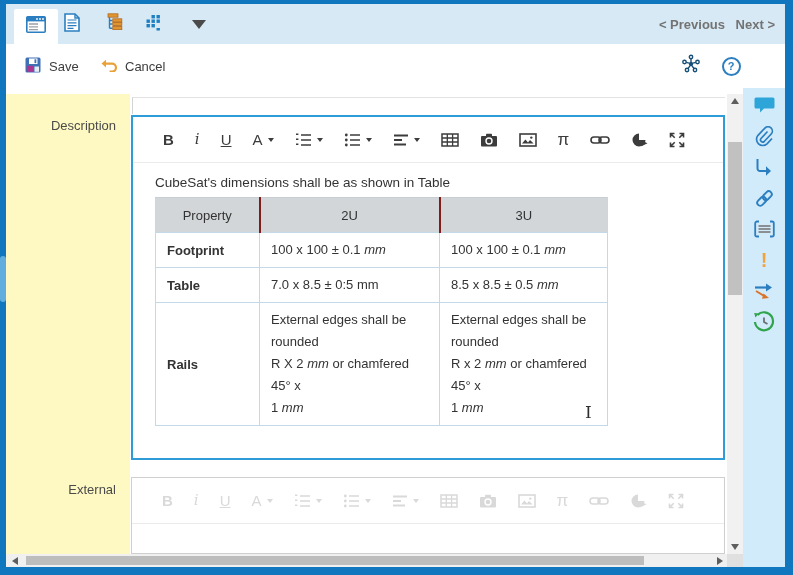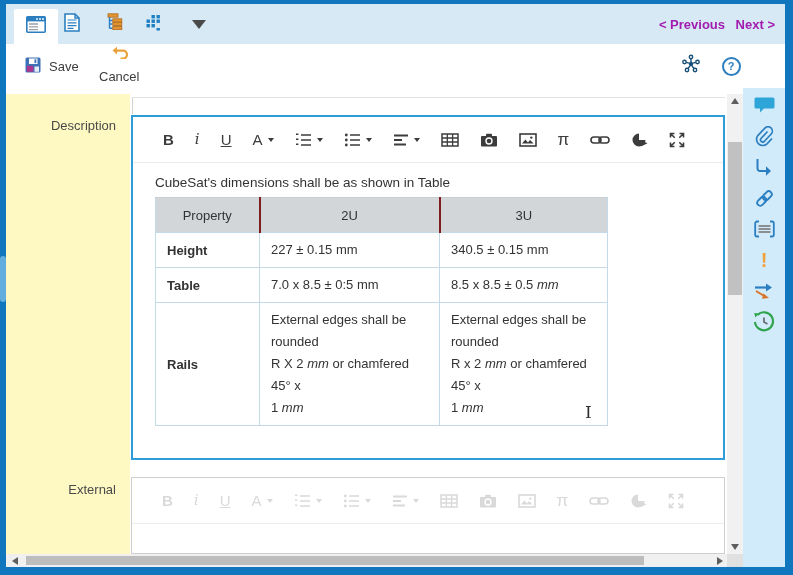--- a/index.html
+++ b/index.html
@@ -6,26 +6,26 @@
   body{width:793px;height:575px;position:relative;font-family:"Liberation Sans","DejaVu Sans",sans-serif;
        background:#1076bd;overflow:hidden;}
   .abs{position:absolute;}
   
   #tabbar{left:6px;top:4px;width:779px;height:40px;background:#d6e9f5;}
   .tab{position:absolute;top:0;height:40px;width:40px;display:flex;align-items:center;justify-content:center;cursor:pointer;}
   .tab.active{left:8px;top:5px;height:35px;width:44px;background:#ffffff;border-radius:2px 2px 0 0;}
   #tab-doc{left:46px;} #tab-tree{left:88px;} #tab-matrix{left:128px;} 
   .tab-caret{position:absolute;left:180px;top:0;height:40px;width:26px;display:flex;align-items:center;justify-content:center;}
   .caret-dn{width:0;height:0;border-left:7px solid transparent;border-right:7px solid transparent;border-top:9px solid #4a4a4a;}
-  .navlink{position:absolute;top:0;height:40px;display:flex;align-items:center;font-size:13px;font-weight:600;color:#a21caf;cursor:pointer;}
+  .navlink{position:absolute;top:0;height:40px;display:flex;align-items:center;font-size:13px;font-weight:600;color:#737373;cursor:pointer;}
   #nav-prev{right:60px;} #nav-next{right:10px;margin-left:44px;}
   
   #cmdbar{left:6px;top:44px;width:779px;height:44px;background:#ffffff;border-bottom:5px solid #404040;}
   .cmd{position:absolute;top:0;height:44px;display:flex;align-items:center;gap:7px;font-size:13px;color:#3d3d3d;cursor:pointer;}
-  #cmd-save{left:18px;} #cmd-cancel{left:93px;flex-direction:column;}
+  #cmd-save{left:18px;} #cmd-cancel{left:93px;}
   #wf-icon{left:670px;top:0;height:44px;width:30px;display:flex;align-items:center;justify-content:center;}
   #help-icon{left:710px;top:0;height:44px;width:30px;display:flex;align-items:center;justify-content:center;}
   .help-ring{width:15px;height:15px;border:2px solid #2b7fc0;border-radius:50%;color:#2b7fc0;
              font-size:11px;font-weight:bold;display:flex;align-items:center;justify-content:center;}
   
   #form-bg{left:6px;top:88px;width:737px;height:466px;background:#ffffff;}
   #label-col{left:6px;top:94px;width:124px;height:460px;background:#fef9c3;}
   .field-label{position:absolute;right:14px;font-size:13px;color:#4a4a4a;}
   #label-desc{top:24px;} #label-rat{top:388px;}
   #prev-field-edge{left:132px;top:97px;width:592px;height:16px;background:#fff;
@@ -263,27 +263,27 @@
           <col class="c2">
         </colgroup>
       <thead>
           <tr>
             <th>Property</th>
             <th>2U</th>
             <th>3U</th>
           </tr>
         </thead>
       <tbody>
-          <tr class="r1">
-            <td class="prop">Height</td>
-            <td>
-              <div class="cellline"><span>227 ± 0.15 mm</span></div>
-            </td>
-            <td>
-              <div class="cellline"><span>340.5 ± 0.15 mm</span></div>
+          <tr class="r0">
+            <td class="prop">Footprint</td>
+            <td>
+              <div class="cellline"><span>100 x 100 ± 0.1 </span><span class="it">mm</span></div>
+            </td>
+            <td>
+              <div class="cellline"><span>100 x 100 ± 0.1 </span><span class="it">mm</span></div>
             </td>
           </tr>
           <tr class="r2">
             <td class="prop">Table</td>
             <td>
               <div class="cellline"><span>7.0 x 8.5 ± 0:5 mm</span></div>
             </td>
             <td>
               <div class="cellline"><span>8.5 x 8.5 ± 0.5 </span><span class="it">mm</span></div>
             </td>

